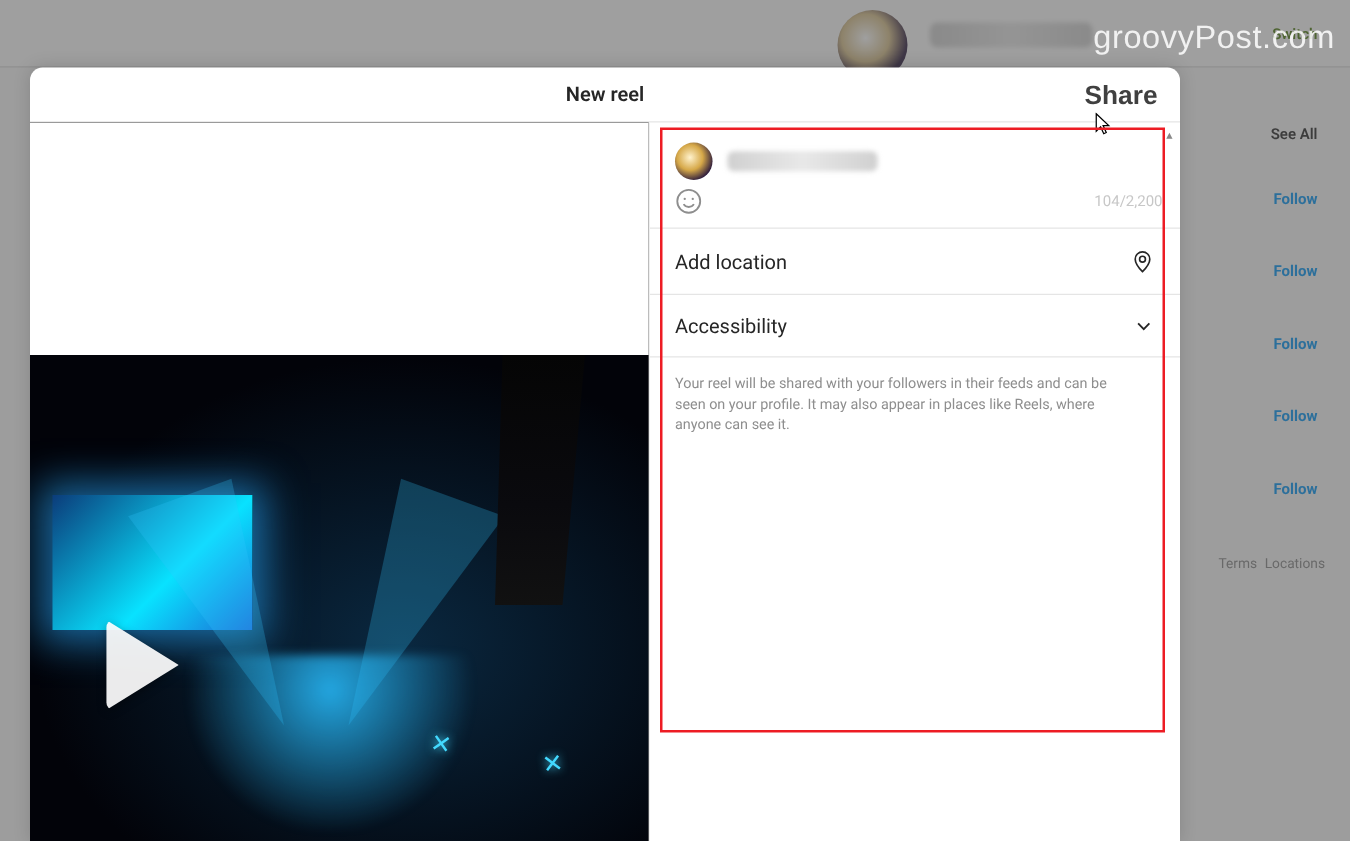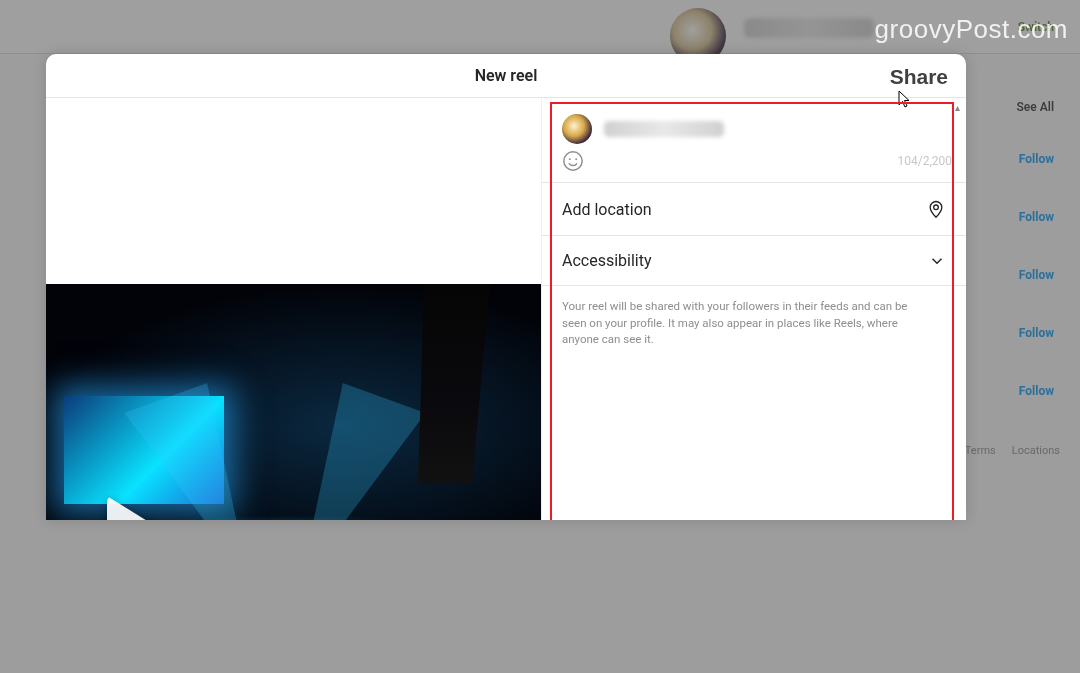--- a/index.html
+++ b/index.html
@@ -11,24 +11,24 @@
 
 .bg-topbar { position:absolute; top:0; left:0; right:0; height:54px; background:#fff; border-bottom:1px solid #dbdbdb; }
 .bg-avatar { position:absolute; top:8px; left:670px; width:56px; height:56px; border-radius:50%; background: radial-gradient(circle at 40% 40%, #fff, #d8c08a 40%, #2b1a3c 70%); padding:2px; }
 .bg-username-blur { position:absolute; top:18px; left:744px; width:130px; height:20px; border-radius:6px; background:linear-gradient(90deg,#d0d0d0,#e8e8e8,#d0d0d0); filter:blur(2px); }
 .bg-switch { position:absolute; top:20px; right:26px; font-size:12px; font-weight:600; color:#4d7c0f; }
 .bg-seeall { position:absolute; top:100px; right:26px; font-size:12px; font-weight:600; color:#262626; }
 .bg-follow { position:absolute; right:26px; font-size:12px; font-weight:700; color:#0095f6; }
 
 .watermark { position:absolute; top:14px; right:12px; color:rgba(255,255,255,.85); font-size:26px; font-family:Liberation Sans, sans-serif; letter-spacing:.5px; z-index:50; }
 
-.bg-footer { position:absolute; right:20px; top:444px; font-size:11px; color:#888; display:flex; gap:16px; }
+.bg-footer { position:absolute; right:20px; top:444px; font-size:11px; color:#888; display:flex; gap:6px; }
 
 
-.modal { position:absolute; top:54px; left:24px; width:920px; height:466px; background:#fff; border-radius:10px 10px 0 0; box-shadow:0 0 14px rgba(0,0,0,.15); display:flex; flex-direction:column; overflow:hidden; z-index:10;margin-left:22px; }
+.modal { position:absolute; top:54px; left:24px; width:920px; height:619px; background:#fff; border-radius:10px 10px 0 0; box-shadow:0 0 14px rgba(0,0,0,.15); display:flex; flex-direction:column; overflow:hidden; z-index:10; }
 .modal-header { height:44px; border-bottom:1px solid #e5e5e5; display:flex; align-items:center; justify-content:center; position:relative; }
 .modal-title { font-size:16px; font-weight:600; color:#262626; }
 .modal-share { position:absolute; right:18px; top:11px; font-size:21px; font-weight:600; color:#404040; background:none; border:none; cursor:pointer; }
 .cursor { position:absolute; right:54px; top:36px; font-size:16px; color:#000; }
 
 .modal-body { flex:1; display:flex; position:relative; }
 
 .preview-col { width:495px; background:#000; position:relative; overflow:hidden; }
 .preview-top-gap { position:absolute; top:0; left:0; right:0; height:186px; background:#fff; }
 .video-area { position:absolute; top:186px; left:0; right:0; bottom:0; background: radial-gradient(ellipse at 60% 60%, #0a2840 0%, #020309 70%); }

